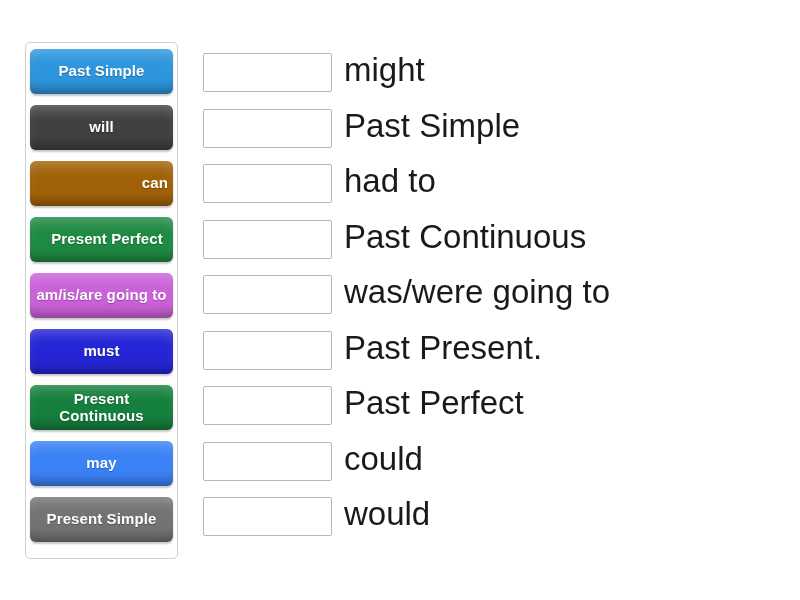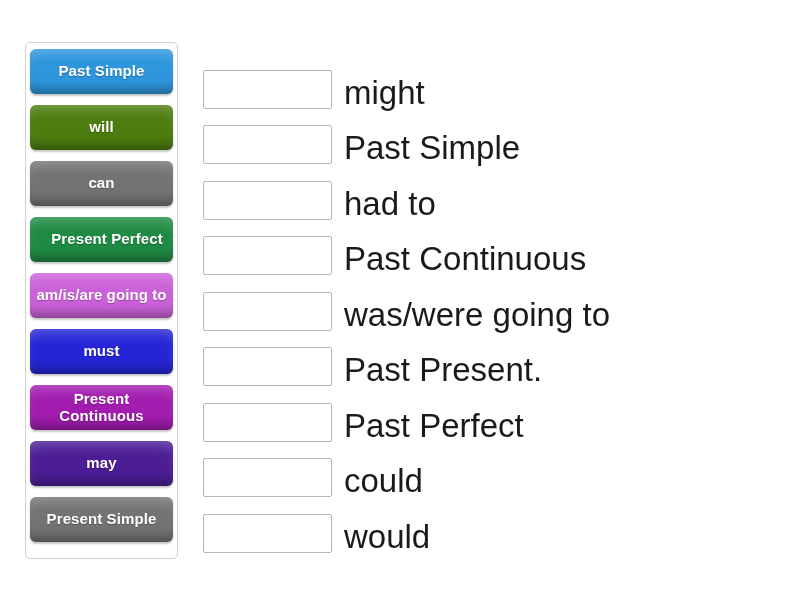--- a/index.html
+++ b/index.html
@@ -66,21 +66,21 @@
   
   .rows {
     position: absolute;
     left: 203px;
     top: 53px;
     width: 580px;
   }
 
   .row {
     display: flex;
-    align-items: flex-end;
+    align-items: flex-start;
     height: 55.5px;
   }
 
   .dropzone {
     width: 129px;
     height: 39px;
     background: #ffffff;
     border: 1px solid #b7b7b7;
     border-radius: 2px;
     flex: 0 0 auto;
@@ -97,39 +97,39 @@
 </style>
 </head>
 <body>
 
 <div id="activity">
 
   <div class="tile-tray">
       <div class="tile" style="background: rgb(45, 150, 221);">
         <span class="tile-text">Past Simple</span>
       </div>
-      <div class="tile" style="background: #4d7c0f; justify-content: center;">
+      <div class="tile" style="background: #404040; justify-content: center;">
         <span class="tile-text">will</span>
       </div>
-      <div class="tile" style="background: #737373;">
+      <div class="tile" style="background: #a16207; justify-content: flex-end;">
         <span class="tile-text">can</span>
       </div>
       <div class="tile two-line" style="background: rgb(31, 138, 67); padding-left: 11px;">
         <span class="tile-text">Present Perfect</span>
       </div>
       <div class="tile two-line" style="background: rgb(203, 97, 217);">
         <span class="tile-text">am/is/are going to</span>
       </div>
       <div class="tile" style="background: rgb(37, 37, 214);">
         <span class="tile-text">must</span>
       </div>
-      <div class="tile two-line" style="background: #a21caf;">
+      <div class="tile two-line" style="background: #15803d;">
         <span class="tile-text">Present Continuous</span>
       </div>
-      <div class="tile" style="background: #4c1d95; text-align: right;">
+      <div class="tile" style="background: #3b82f6; text-align: right;">
         <span class="tile-text">may</span>
       </div>
       <div class="tile two-line" style="background: #737373;">
         <span class="tile-text">Present Simple</span>
       </div>
     </div>
 
   <div class="rows">
       <div class="row">
         <div class="dropzone"></div>

